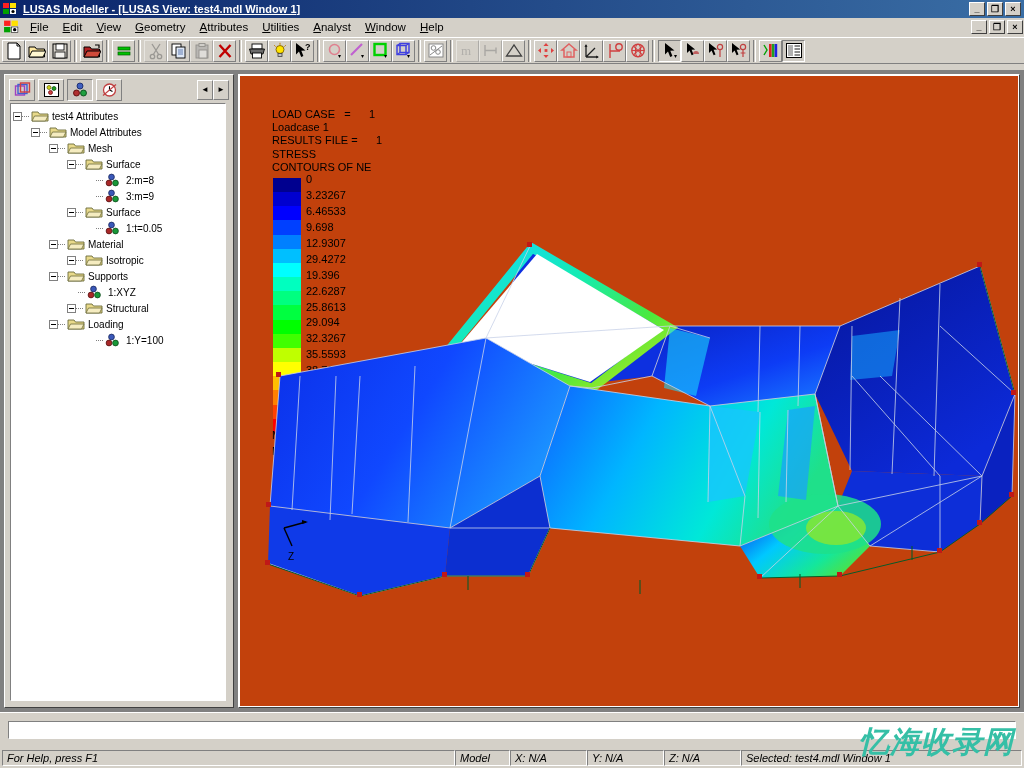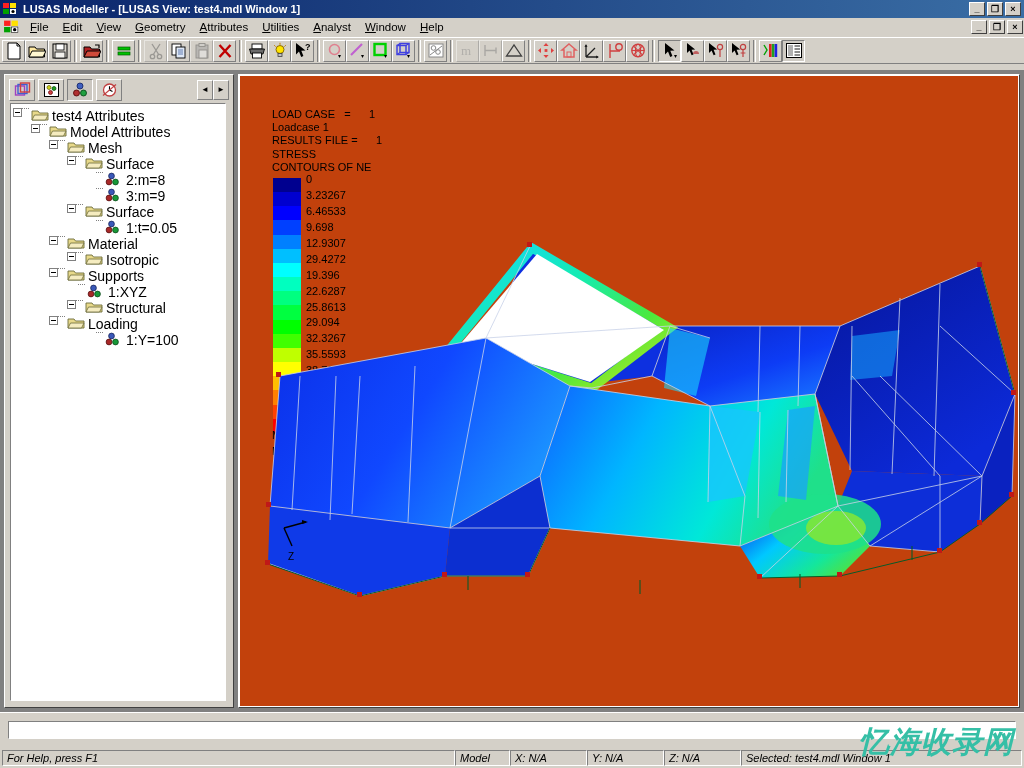--- a/index.html
+++ b/index.html
@@ -15,21 +15,21 @@
 
   
   .titlebar {
     height: 18px;
     background: linear-gradient(to right, #0a246a, #3a6ea5);
     color: #fff;
     display: flex; align-items: center;
     padding: 0 2px;
     font-size: 11px; font-weight: bold;
   }
-  .titlebar .tb-title { flex: 1; padding-left: 3px; white-space: nowrap; overflow: hidden; }
+  .titlebar .tb-title { flex: 1; padding-left: 3px; white-space: nowrap; overflow: hidden; text-decoration: underline; }
   .winbtns { display: flex; gap: 2px; padding-right: 1px; }
   .winbtn {
     width: 16px; height: 14px;
     background: #d4d0c8;
     border: 1px solid; border-color: #fff #404040 #404040 #fff;
     color: #000; font-size: 9px; font-weight: bold;
     display: flex; align-items: center; justify-content: center;
     font-family: "Liberation Sans", sans-serif;
     line-height: 1;
   }
@@ -115,23 +115,23 @@
   }
   .tree-box {
     position: absolute; left: 5px; top: 28px;
     width: 216px; height: 598px;
     background: #fff;
     border: 1px solid; border-color: #808080 #fff #fff #808080;
     overflow: hidden;
     padding: 4px 0 0 2px;
   }
   .tnode {
-    display: flex; 
+    display: flex; align-items: center;
     height: 16px;
-    font-size: 14px; color: #000;
+    font-size: 10px; color: #000;
     white-space: nowrap;
   }
   .tnode .indent { display: block; height: 16px; flex: 0 0 auto; }
   .expander {
     width: 9px; height: 9px; flex: 0 0 9px;
     border: 1px solid #808080; background: #fff;
     position: relative; margin-right: 0px;
   }
   .expander::before {
     content: ""; position: absolute; left: 1px; top: 3px;

